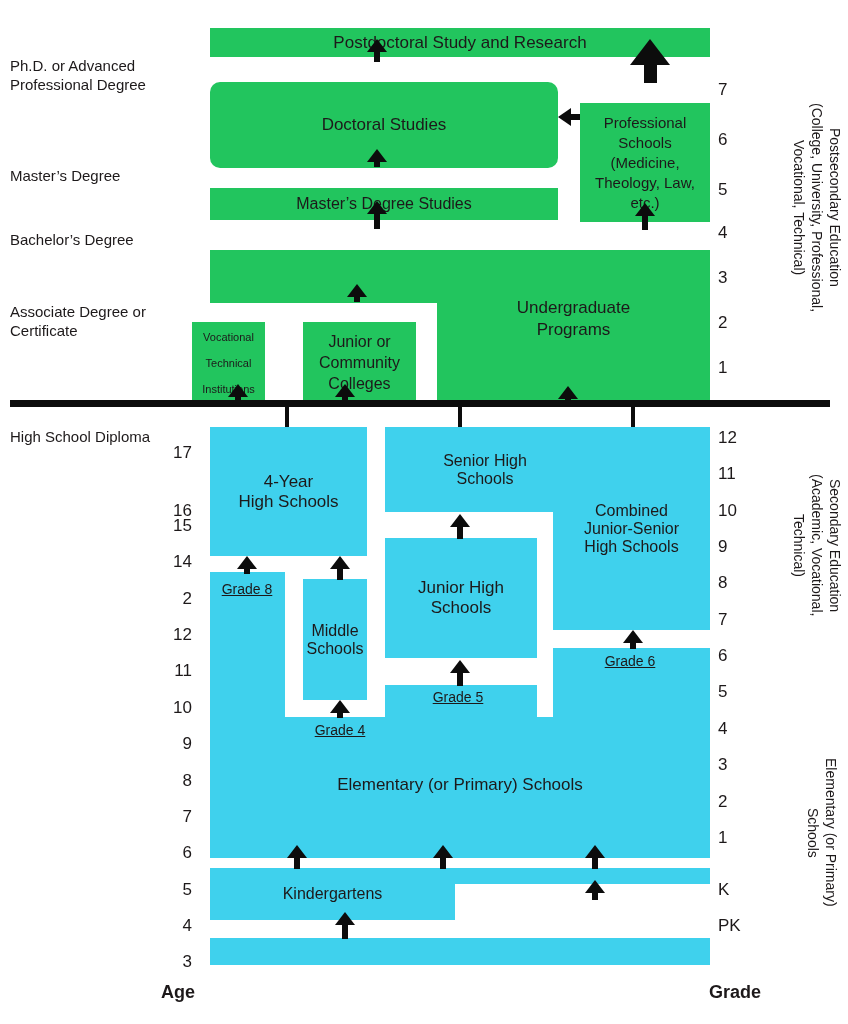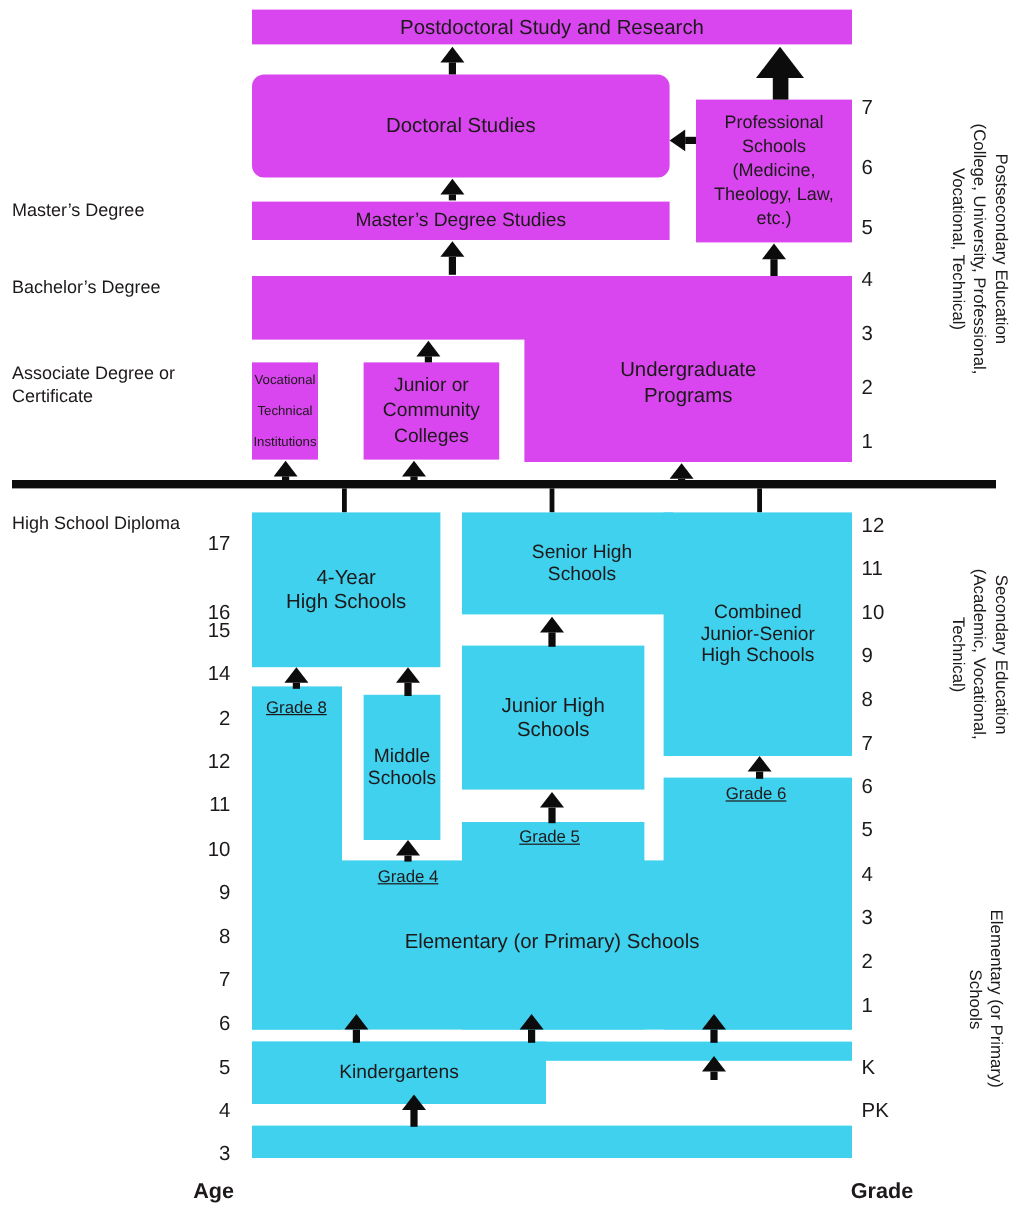--- a/index.html
+++ b/index.html
@@ -1,20 +1,20 @@
 <!DOCTYPE html>
 <html><head>
 <meta charset="utf-8">
 <style>
   html,body{margin:0;padding:0;background:#fff;}
   .stage{position:relative;width:848px;height:1024px;background:#ffffff;overflow:hidden;
          font-family:"Liberation Sans",sans-serif;color:#1d191a;}
   .box{position:absolute;display:flex;align-items:center;justify-content:center;
        text-align:center;white-space:pre-line;}
-  .green{background:#d946ef;}
+  .green{background:#22c55e;margin-top:20px;}
   .cyan{background:#3fd1ed;}
   .rect{position:absolute;background:#3fd1ed;}
   .lbl{position:absolute;white-space:pre-line;font-size:15px;line-height:19px;}
   .num{position:absolute;font-size:17px;line-height:22px;}
   .num.age{width:44px;text-align:right;}
   .num.grade{width:40px;text-align:left;}
   .marker{position:absolute;font-size:14px;line-height:16px;text-align:center;width:70px;text-decoration:underline;}
   .axis{position:absolute;font-size:18px;font-weight:bold;text-align:center;}
   .arr{position:absolute;display:flex;flex-direction:column;align-items:center;}
   .arr .head{width:0;height:0;border-left:10px solid transparent;border-right:10px solid transparent;
@@ -41,21 +41,21 @@
   <div class="box green" style="left:580px;top:83px;width:130px;height:119px;font-size:15px;line-height:20px;">Professional
 Schools
 (Medicine,
 Theology, Law,
 etc.)</div>
   <div class="box green" style="left:210px;top:168px;width:348px;height:32px;font-size:16px;">Master’s Degree Studies</div>
   <div class="green" style="position:absolute;left:210px;top:230px;width:500px;height:53px;"></div>
   <div class="green" style="position:absolute;left:437px;top:230px;width:273px;height:155px;"></div>
   <div class="box" style="left:437px;top:296px;width:273px;height:46px;font-size:17px;line-height:22px;">Undergraduate
 Programs</div>
-  <div class="box green" style="left:210px;top:302px;width:55px;height:81px;font-size:11px;line-height:26px;">Vocational
+  <div class="box green" style="left:192px;top:302px;width:73px;height:81px;font-size:11px;line-height:26px;">Vocational
 Technical
 Institutions</div>
   <div class="box green" style="left:303px;top:302px;width:113px;height:81px;font-size:16px;line-height:21px;">Junior or
 Community
 Colleges</div>
 
   <div class="arr" style="left:367px;top:39px;width:20px;height:23px;">
       <i class="head"></i>
       <i class="stem"></i>
     </div>
@@ -166,20 +166,22 @@
     </div>
   <div class="arr" style="left:585px;top:880px;width:20px;height:20px;">
       <i class="head"></i>
       <i class="stem"></i>
     </div>
   <div class="arr" style="left:335px;top:912px;width:20px;height:27px;">
       <i class="head"></i>
       <i class="stem"></i>
     </div>
 
+  <div class="lbl" style="left:10px;top:56px;width:180px;">Ph.D. or Advanced
+Professional Degree</div>
   <div class="lbl" style="left:10px;top:166px;width:180px;">Master’s Degree</div>
   <div class="lbl" style="left:10px;top:230px;width:180px;">Bachelor’s Degree</div>
   <div class="lbl" style="left:10px;top:302px;width:180px;">Associate Degree or
 Certificate</div>
   <div class="lbl" style="left:10px;top:427px;width:180px;">High School Diploma</div>
 
   <div class="vlabel" style="left:786px;top:45px;width:58px;height:325px;">Postsecondary Education
 (College, University, Professional,
 Vocational, Technical)</div>
   <div class="vlabel" style="left:786px;top:428px;width:58px;height:235px;">Secondary Education

